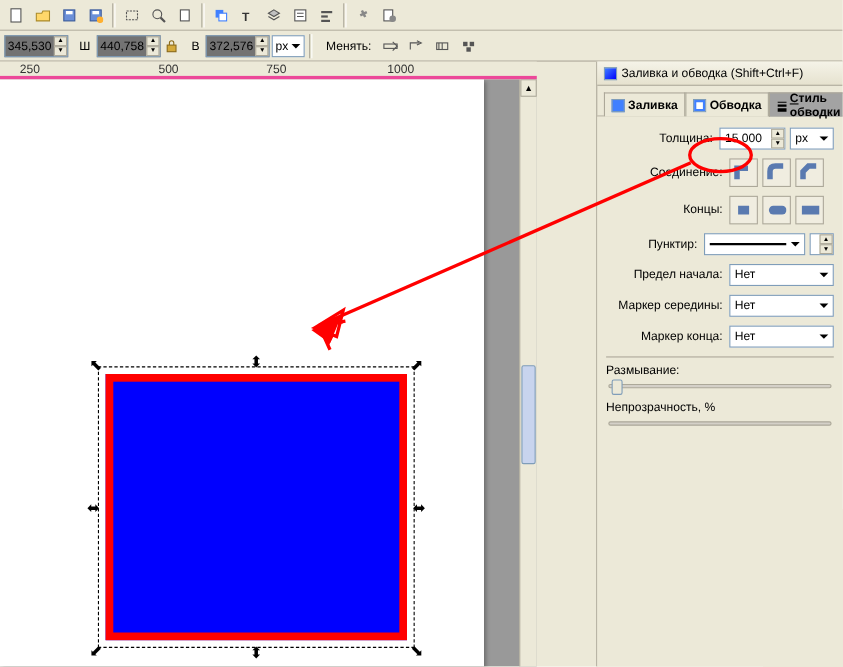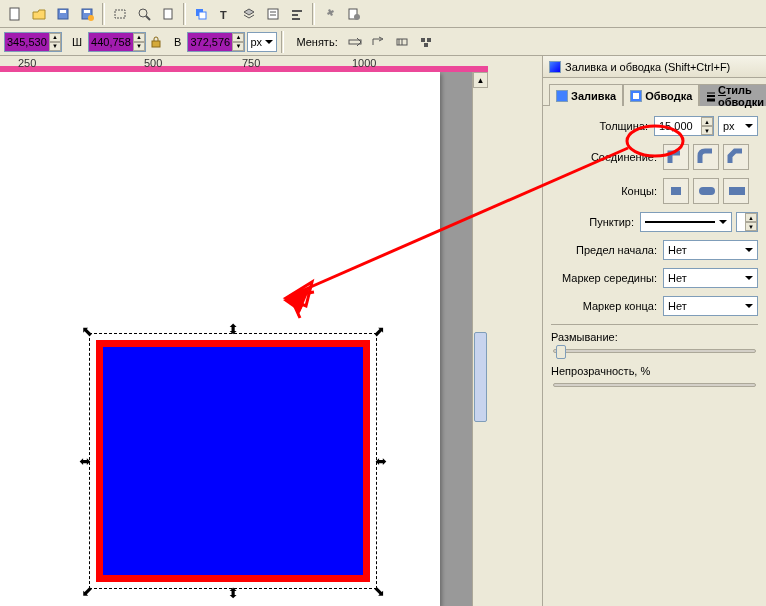--- a/index.html
+++ b/index.html
@@ -3,30 +3,30 @@
 <meta charset="utf-8">
 <style>
   * { box-sizing: border-box; margin: 0; padding: 0; font-family: Tahoma, Arial, sans-serif; font-size: 11px; }
   body { width: 766px; height: 606px; background: #ece9d8; overflow: hidden; position: relative; }
 
   
   .toolbar { display: flex; align-items: center; background: #ece9d8; border-bottom: 1px solid #aca899; padding: 2px 4px; gap: 2px; height: 28px; }
   .tb-btn { width: 22px; height: 22px; display: flex; align-items: center; justify-content: center; border: 1px solid transparent; border-radius: 2px; color: #333; }
   .sep { width: 3px; height: 22px; border-left: 1px solid #aca899; border-right: 1px solid #fff; margin: 0 2px; }
 
-  .num-input { width: 58px; height: 20px; border: 1px solid #7f9db9; background: #a21caf; padding: 0 14px 0 2px; font-size: 11px; position: relative; }
+  .num-input { width: 58px; height: 20px; border: 1px solid #7f9db9; background: #737373; padding: 0 14px 0 2px; font-size: 11px; position: relative; }
   .spin-wrap { position: relative; display: inline-block; }
   .spin-btns { position: absolute; right: 1px; top: 1px; width: 12px; height: 18px; display: flex; flex-direction: column; }
   .spin-btns div { flex: 1; background: #ece9d8; border: 1px solid #aca899; font-size: 6px; display: flex; align-items: center; justify-content: center; cursor: pointer; }
   .lbl { color: #000; margin: 0 4px 0 8px; }
   .unit-sel { width: 30px; height: 20px; border: 1px solid #7f9db9; background: #fff; font-size: 11px; padding-left: 2px; display: flex; align-items: center; position: relative; }
   .unit-sel::after { content: ""; position: absolute; right: 3px; top: 7px; border: 4px solid transparent; border-top-color: #000; }
 
   
-  .ruler { position: absolute; left: 0; top: 56px; right: 0; height: 16px; background: #ece9d8; border-bottom: 6px solid #ec4899; font-size: 9px; color: #333; z-index: 1; width: 488px; }
+  .ruler { position: absolute; left: 0; top: 56px; right: 0; height: 16px; background: #ece9d8; border-bottom: 3px solid #ec4899; font-size: 9px; color: #333; z-index: 1; width: 488px; }
   .ruler span { position: absolute; top: 1px; }
 
   
   .canvas-area { position: absolute; left: 0; top: 72px; width: 488px; bottom: 0; background: #999; }
   .page { position: absolute; left: 0; top: 0; width: 440px; height: 534px; background: #fff; box-shadow: 2px 2px 4px rgba(0,0,0,.3); }
   .vscroll { position: absolute; right: 0; top: 0; width: 16px; bottom: 0; background: #ece9d8; border-left: 1px solid #aca899; }
   .vscroll .thumb { position: absolute; left: 1px; right: 1px; top: 260px; height: 90px; background: #c8d4ee; border: 1px solid #7f9db9; border-radius: 2px; }
   .vscroll .arrow { position: absolute; left: 0; right: 0; height: 16px; background: #ece9d8; border: 1px solid #aca899; display: flex; align-items: center; justify-content: center; font-size: 8px; }
   .vscroll .arrow.up { top: 0; }
   .zoom-icon { position: absolute; right: 0; top: -18px; width: 16px; height: 16px; display: flex; align-items: center; justify-content: center; }

